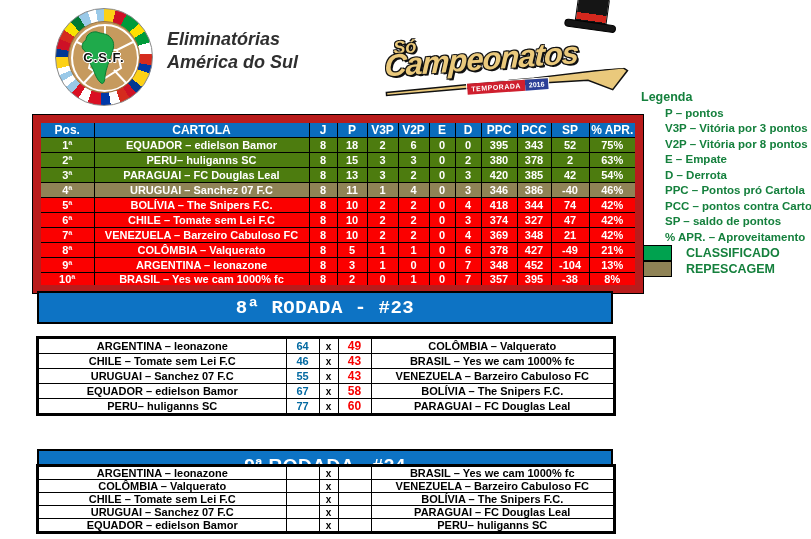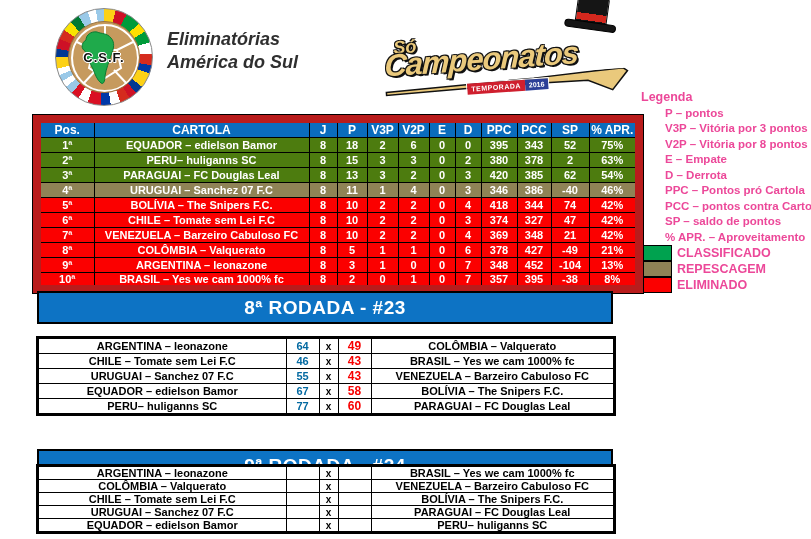--- a/index.html
+++ b/index.html
@@ -44,42 +44,42 @@
     background:linear-gradient(#151515 0 17px, #d3281e 17px 24px, #151515 24px); border:1px solid #000; }
   .hat-brim { position:absolute; left:0; top:26px; width:52px; height:8px; background:#151515;
     border-radius:4px; border:1px solid #000; }
 
   
   .temporada { position:absolute; left:86px; top:74px; display:flex; border:1px solid #fff; }
   .temporada .red { background:#cf1f2e; color:#fff; font-size:7px; font-weight:bold; padding:2px 4px; letter-spacing:0.5px; }
   .temporada .blue { background:#2b3f97; color:#fff; font-size:7px; font-weight:bold; padding:2px 4px; }
 
   
-  .legend { position:absolute; left:641px; top:90px; width:168px; color:#ec4899; }
+  .legend { position:absolute; left:641px; top:90px; width:168px; color:#15803d; }
   .legend-title { font-size:12.5px; font-weight:bold; line-height:15.5px; }
   .legend-line { font-size:11.5px; font-weight:bold; line-height:15.5px; white-space:nowrap;padding-left:24px; }
   .legend-status { display:flex; align-items:center; height:16px; }
   .legend-swatch { width:31px; height:16px; border:1px solid #000; margin-top:-1px; }
-  .legend-status-label { font-size:12.5px; font-weight:bold; padding-left:5px; }
+  .legend-status-label { font-size:12.5px; font-weight:bold; padding-left:14px; }
 
   
   .standings { position:absolute; left:33px; top:115px; width:602px; border-collapse:collapse; table-layout:fixed; }
   .standings th, .standings td { border:1px solid #000; text-align:center; font-weight:bold; overflow:hidden; white-space:nowrap; }
   .standings th { background:#0a6cbd; color:#fff; font-size:12px; height:18px; }
   .standings td { color:#fff; font-size:11px; height:15px; }
   .standings { border:8px solid #b91c1c; box-shadow:0 0 0 1px #000; }
   tr.st-classificado td { background:#4d7c0f; }
   tr.st-repescagem  td { background:#8f8356;margin-top:36px; }
   tr.st-eliminado   td { background:#fb0000; }
 
   
   .round-bar { position:absolute; left:37px; width:576px; height:33px; background:#0d73c4;
     border:2px solid #000; display:flex; align-items:center; justify-content:center;
     color:#fff; font-size:19px; font-weight:bold; letter-spacing:0.5px; }
-  .round8-bar { top:291px; }
+  .round8-bar { top:291px;font-family:Liberation Mono, monospace; }
   .round9-bar { top:449px; }
 
   
   .fixtures { position:absolute; left:37px; width:576px; border-collapse:collapse; table-layout:fixed;
     border:2px solid #000; box-shadow:0 0 0 1px #000; background:#fff; }
   .round8-table { top:337px; }
   .round9-table { top:465px; }
   .fixtures td { border:1px solid #000; text-align:center; font-weight:bold; font-size:11px; color:#000;
     white-space:nowrap; overflow:hidden; }
   .round8-table td { height:15px; }
@@ -140,24 +140,20 @@
     <div class="legend-line">SP – saldo de pontos</div>
     <div class="legend-line">% APR. – Aproveitamento</div>
     <div id="legend-statuses">
         <div class="legend-status">
           <div class="legend-swatch" style="background: rgb(0, 162, 79);"></div>
           <span class="legend-status-label">CLASSIFICADO</span>
         </div>
         <div class="legend-status">
           <div class="legend-swatch" style="background: rgb(143, 131, 86);"></div>
           <span class="legend-status-label">REPESCAGEM</span>
-        </div>
-        <div class="legend-status">
-          <div class="legend-swatch" style="background: rgb(251, 0, 0);"></div>
-          <span class="legend-status-label">ELIMINADO</span>
         </div>
       </div>
   </div>
 
   <table class="standings">
     <colgroup>
       <col style="width:57px">
         <col style="width:215px">
         <col style="width:28px">
         <col style="width:30px">
@@ -219,21 +215,21 @@
           <td>3ª</td>
           <td>PARAGUAI – FC Douglas Leal</td>
           <td>8</td>
           <td>13</td>
           <td>3</td>
           <td>2</td>
           <td>0</td>
           <td>3</td>
           <td>420</td>
           <td>385</td>
-          <td>62</td>
+          <td>42</td>
           <td>54%</td>
         </tr>
         <tr class="st-repescagem">
           <td>4ª</td>
           <td>URUGUAI – Sanchez 07 F.C</td>
           <td>8</td>
           <td>11</td>
           <td>1</td>
           <td>4</td>
           <td>0</td>

